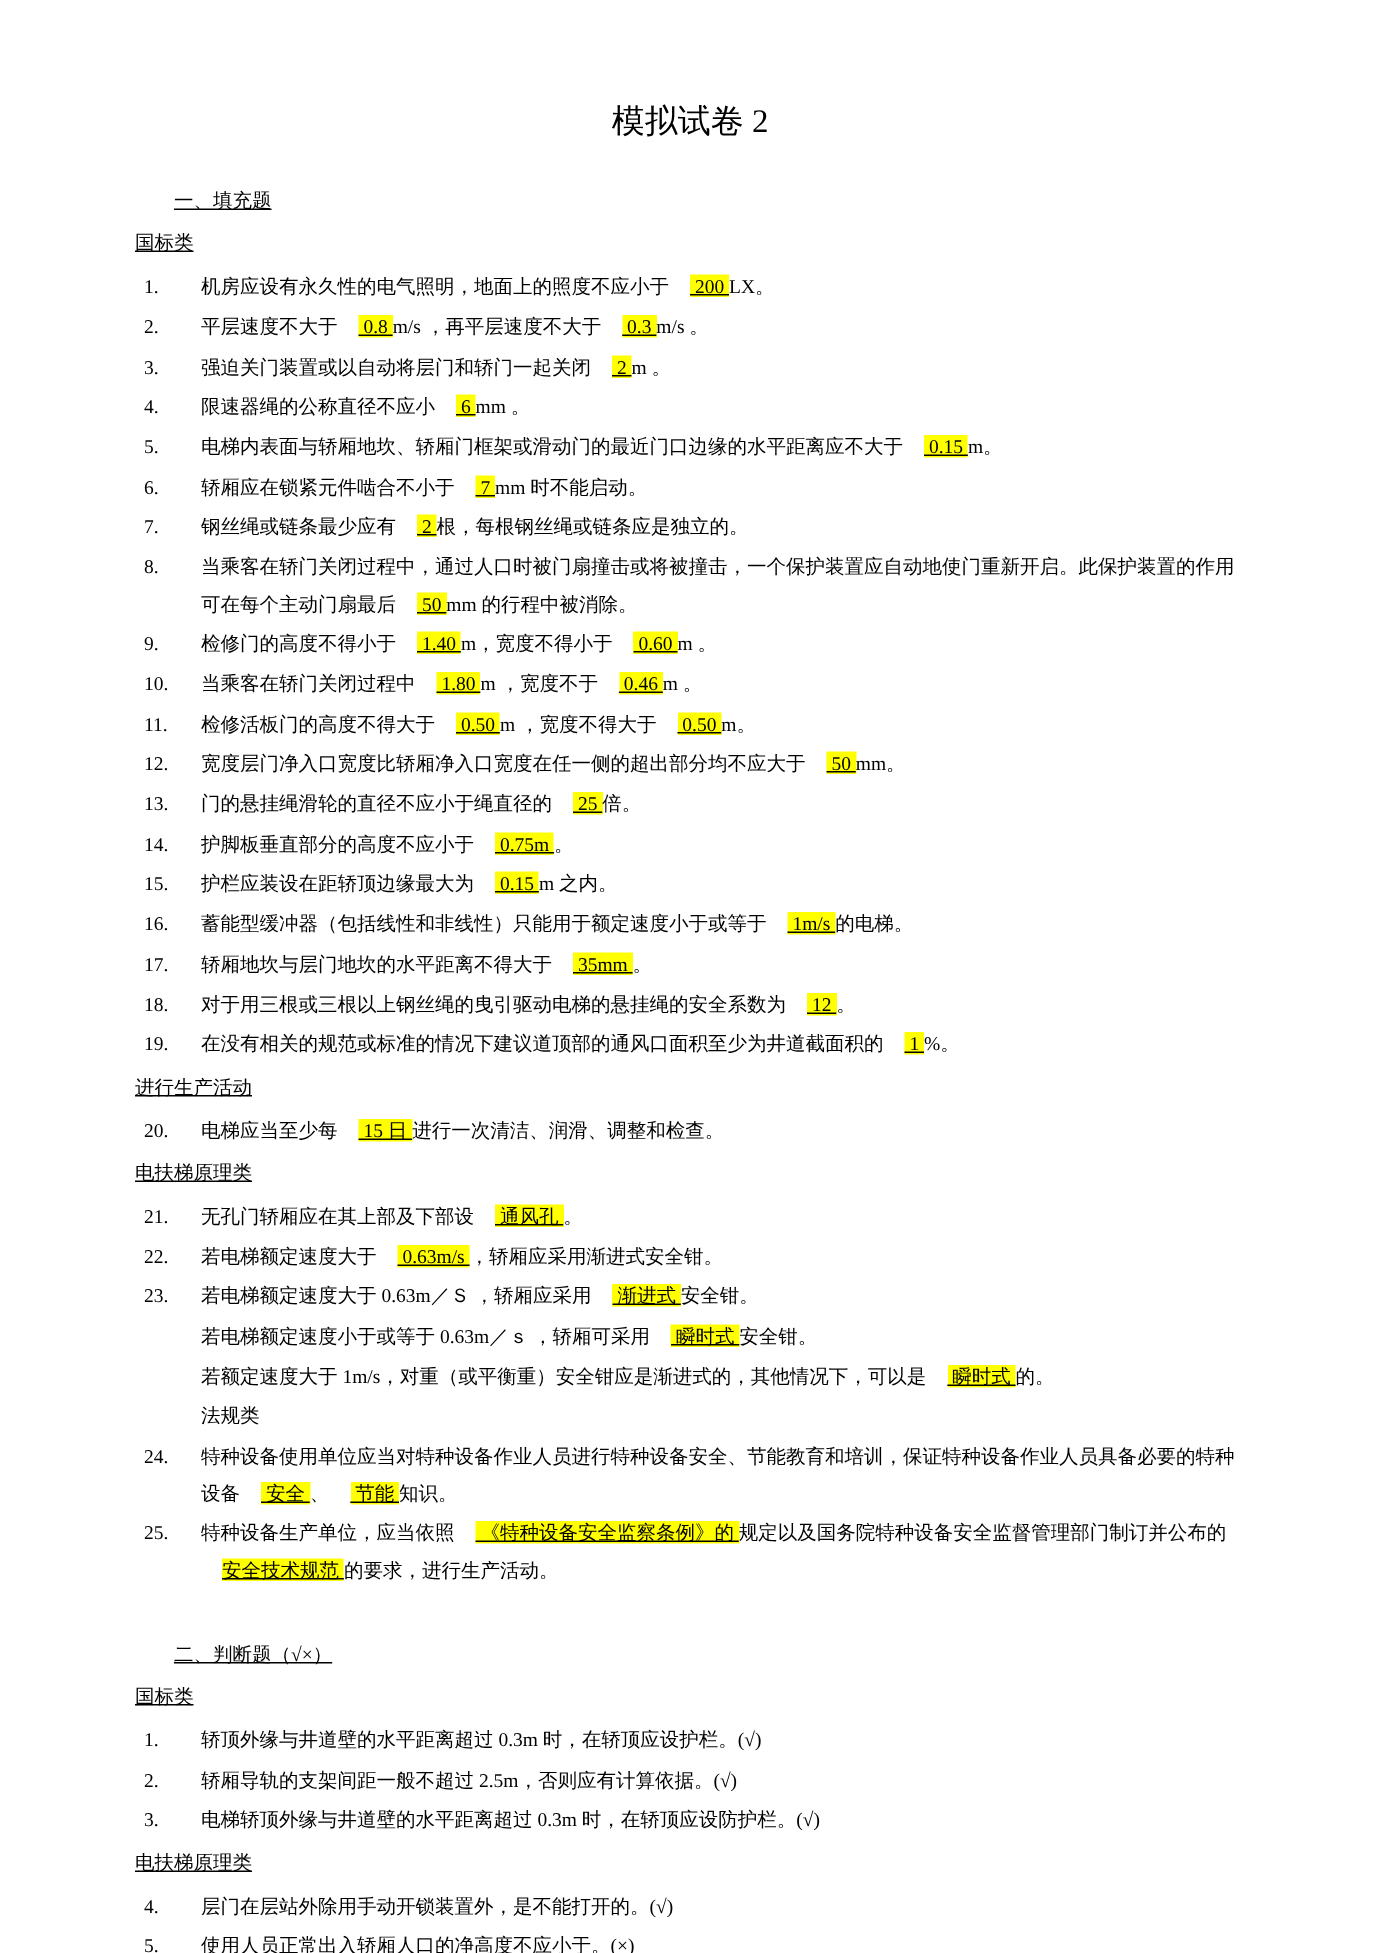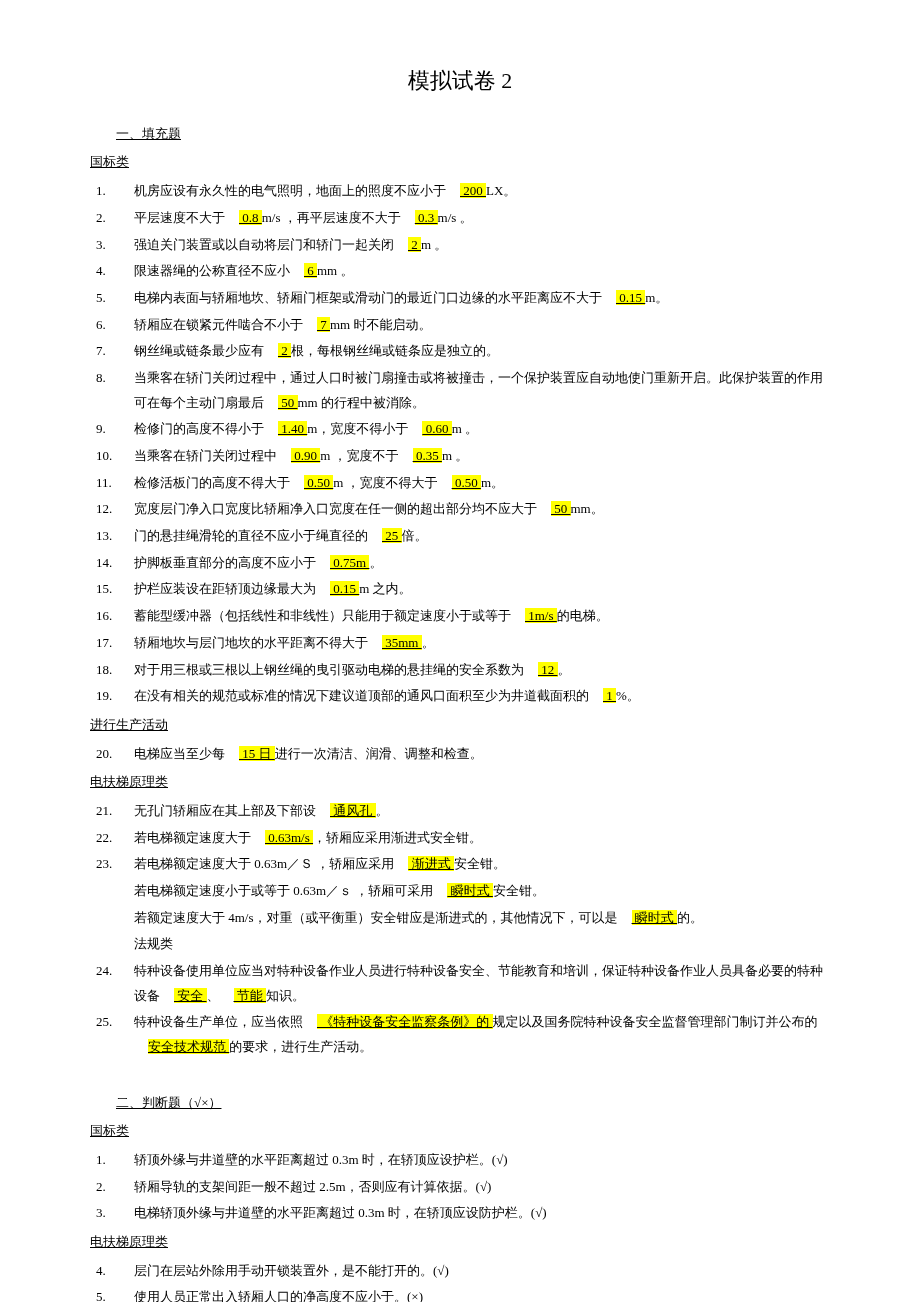--- a/index.html
+++ b/index.html
@@ -94,21 +94,21 @@
 <div class="item">
     <span class="num">8.</span>
     <span class="txt"><span>当乘客在轿门关闭过程中，通过人口时被门扇撞击或将被撞击，一个保护装置应自动地使门重新开启。此保护装置的作用可在每个主动门扇最后</span><span class="u"><mark>   50  </mark></span><span>  mm 的行程中被消除。</span></span>
   </div>
 <div class="item">
     <span class="num">9.</span>
     <span class="txt"><span>检修门的高度不得小于</span><span class="u"><mark>  1.40  </mark></span><span> m，宽度不得小于</span><span class="u"><mark>  0.60  </mark></span><span> m 。</span></span>
   </div>
 <div class="item">
     <span class="num">10.</span>
-    <span class="txt"><span>当乘客在轿门关闭过程中</span><span class="u"><mark>  0.90  </mark></span><span> m ，宽度不于</span><span class="u"><mark>  0.35  </mark></span><span> m 。</span></span>
+    <span class="txt"><span>当乘客在轿门关闭过程中</span><span class="u"><mark>  1.80  </mark></span><span> m ，宽度不于</span><span class="u"><mark>  0.46  </mark></span><span> m 。</span></span>
   </div>
 <div class="item">
     <span class="num">11.</span>
     <span class="txt"><span>检修活板门的高度不得大于</span><span class="u"><mark>  0.50  </mark></span><span> m ，宽度不得大于</span><span class="u"><mark>  0.50  </mark></span><span>m。</span></span>
   </div>
 <div class="item">
     <span class="num">12.</span>
     <span class="txt"><span>宽度层门净入口宽度比轿厢净入口宽度在任一侧的超出部分均不应大于</span><span class="u"><mark>  50  </mark></span><span>  mm。</span></span>
   </div>
 <div class="item">
@@ -153,21 +153,21 @@
   </div>
 <div class="item">
     <span class="num">22.</span>
     <span class="txt"><span>若电梯额定速度大于</span><span class="u"><mark>  0.63m/s  </mark></span><span> ，轿厢应采用渐进式安全钳。</span></span>
   </div>
 <div class="item">
     <span class="num">23.</span>
     <span class="txt"><span>若电梯额定速度大于 0.63m／Ｓ ，轿厢应采用</span><span class="u"><mark>   渐进式   </mark></span><span>  安全钳。</span></span>
   </div>
 <div class="sub"><span> 若电梯额定速度小于或等于 0.63m／ｓ ，轿厢可采用</span><span class="u"><mark>   瞬时式   </mark></span><span>  安全钳。</span></div>
-<div class="sub"><span> 若额定速度大于 4m/s，对重（或平衡重）安全钳应是渐进式的，其他情况下，可以是</span><span class="u"><mark>  瞬时式  </mark></span><span>的。</span></div>
+<div class="sub"><span> 若额定速度大于 1m/s，对重（或平衡重）安全钳应是渐进式的，其他情况下，可以是</span><span class="u"><mark>  瞬时式  </mark></span><span>的。</span></div>
 <div class="sub"> 法规类</div>
 <div class="item">
     <span class="num">24.</span>
     <span class="txt"><span>特种设备使用单位应当对特种设备作业人员进行特种设备安全、节能教育和培训，保证特种设备作业人员具备必要的特种设备</span><span class="u"><mark>   安全   </mark></span><span>、</span><span class="u"><mark>  节能  </mark></span><span> 知识。</span></span>
   </div>
 <div class="item">
     <span class="num">25.</span>
     <span class="txt"><span>特种设备生产单位，应当依照</span><span class="u"><mark>  《特种设备安全监察条例》的  </mark></span><span>规定以及国务院特种设备安全监督管理部门制订并公布的</span><span class="u"><mark>安全技术规范  </mark></span><span>的要求，进行生产活动。</span></span>
   </div>
 

